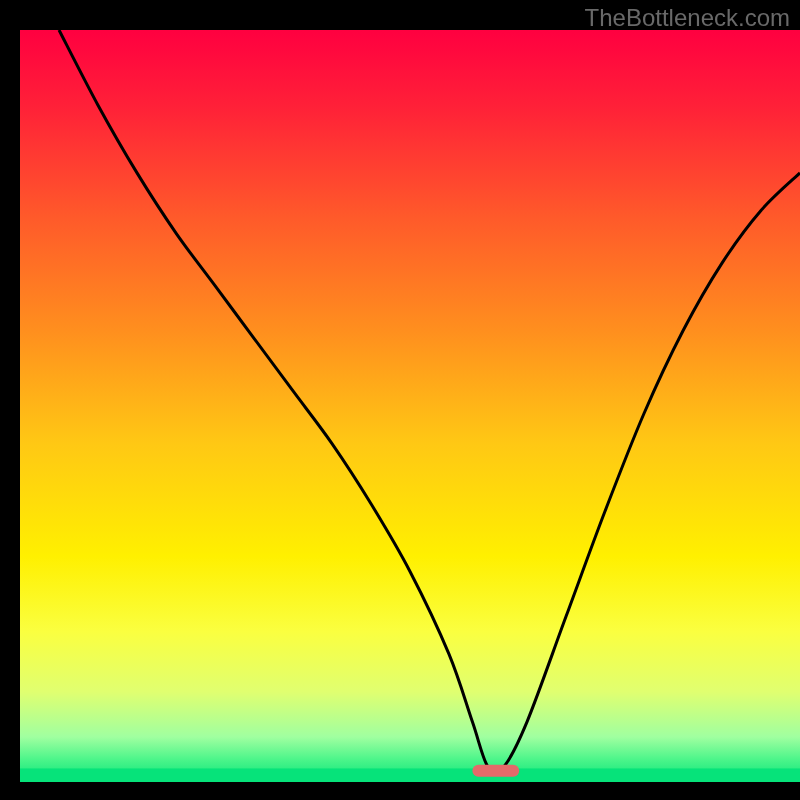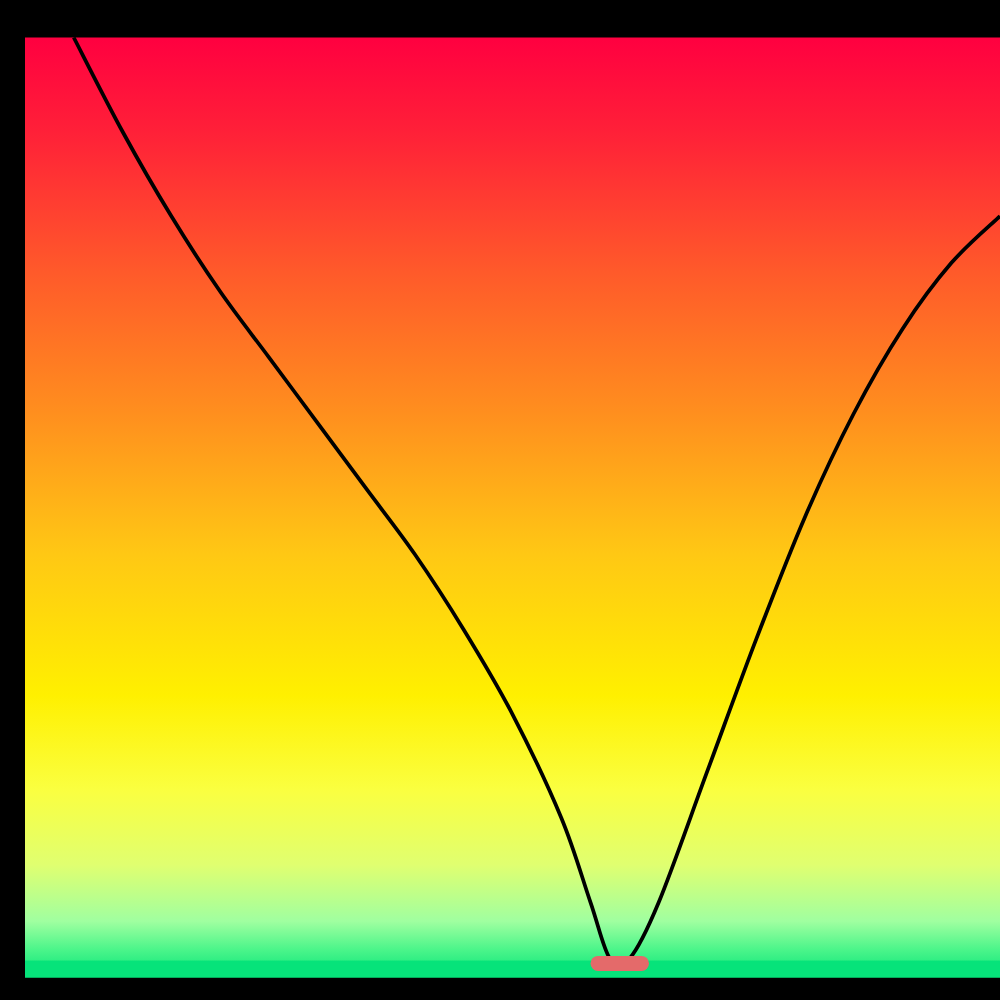--- a/index.html
+++ b/index.html
@@ -28,20 +28,21 @@
     z-index: 10;
   }
   svg {
     display: block;
   }
 </style>
 </head>
 <body>
 
 <div class="frame">
+  <div class="watermark">TheBottleneck.com</div>
 
   <svg id="chart-svg" width="800" height="800" viewBox="0 0 800 800">
     <defs>
       <linearGradient id="bg-grad" x1="0" y1="0" x2="0" y2="1">
           <stop offset="0%" stop-color="#ff0040"></stop>
           <stop offset="10%" stop-color="#ff2038"></stop>
           <stop offset="25%" stop-color="#ff5a2a"></stop>
           <stop offset="40%" stop-color="#ff8f1e"></stop>
           <stop offset="55.00000000000001%" stop-color="#ffc814"></stop>
           <stop offset="70%" stop-color="#fff000"></stop>

